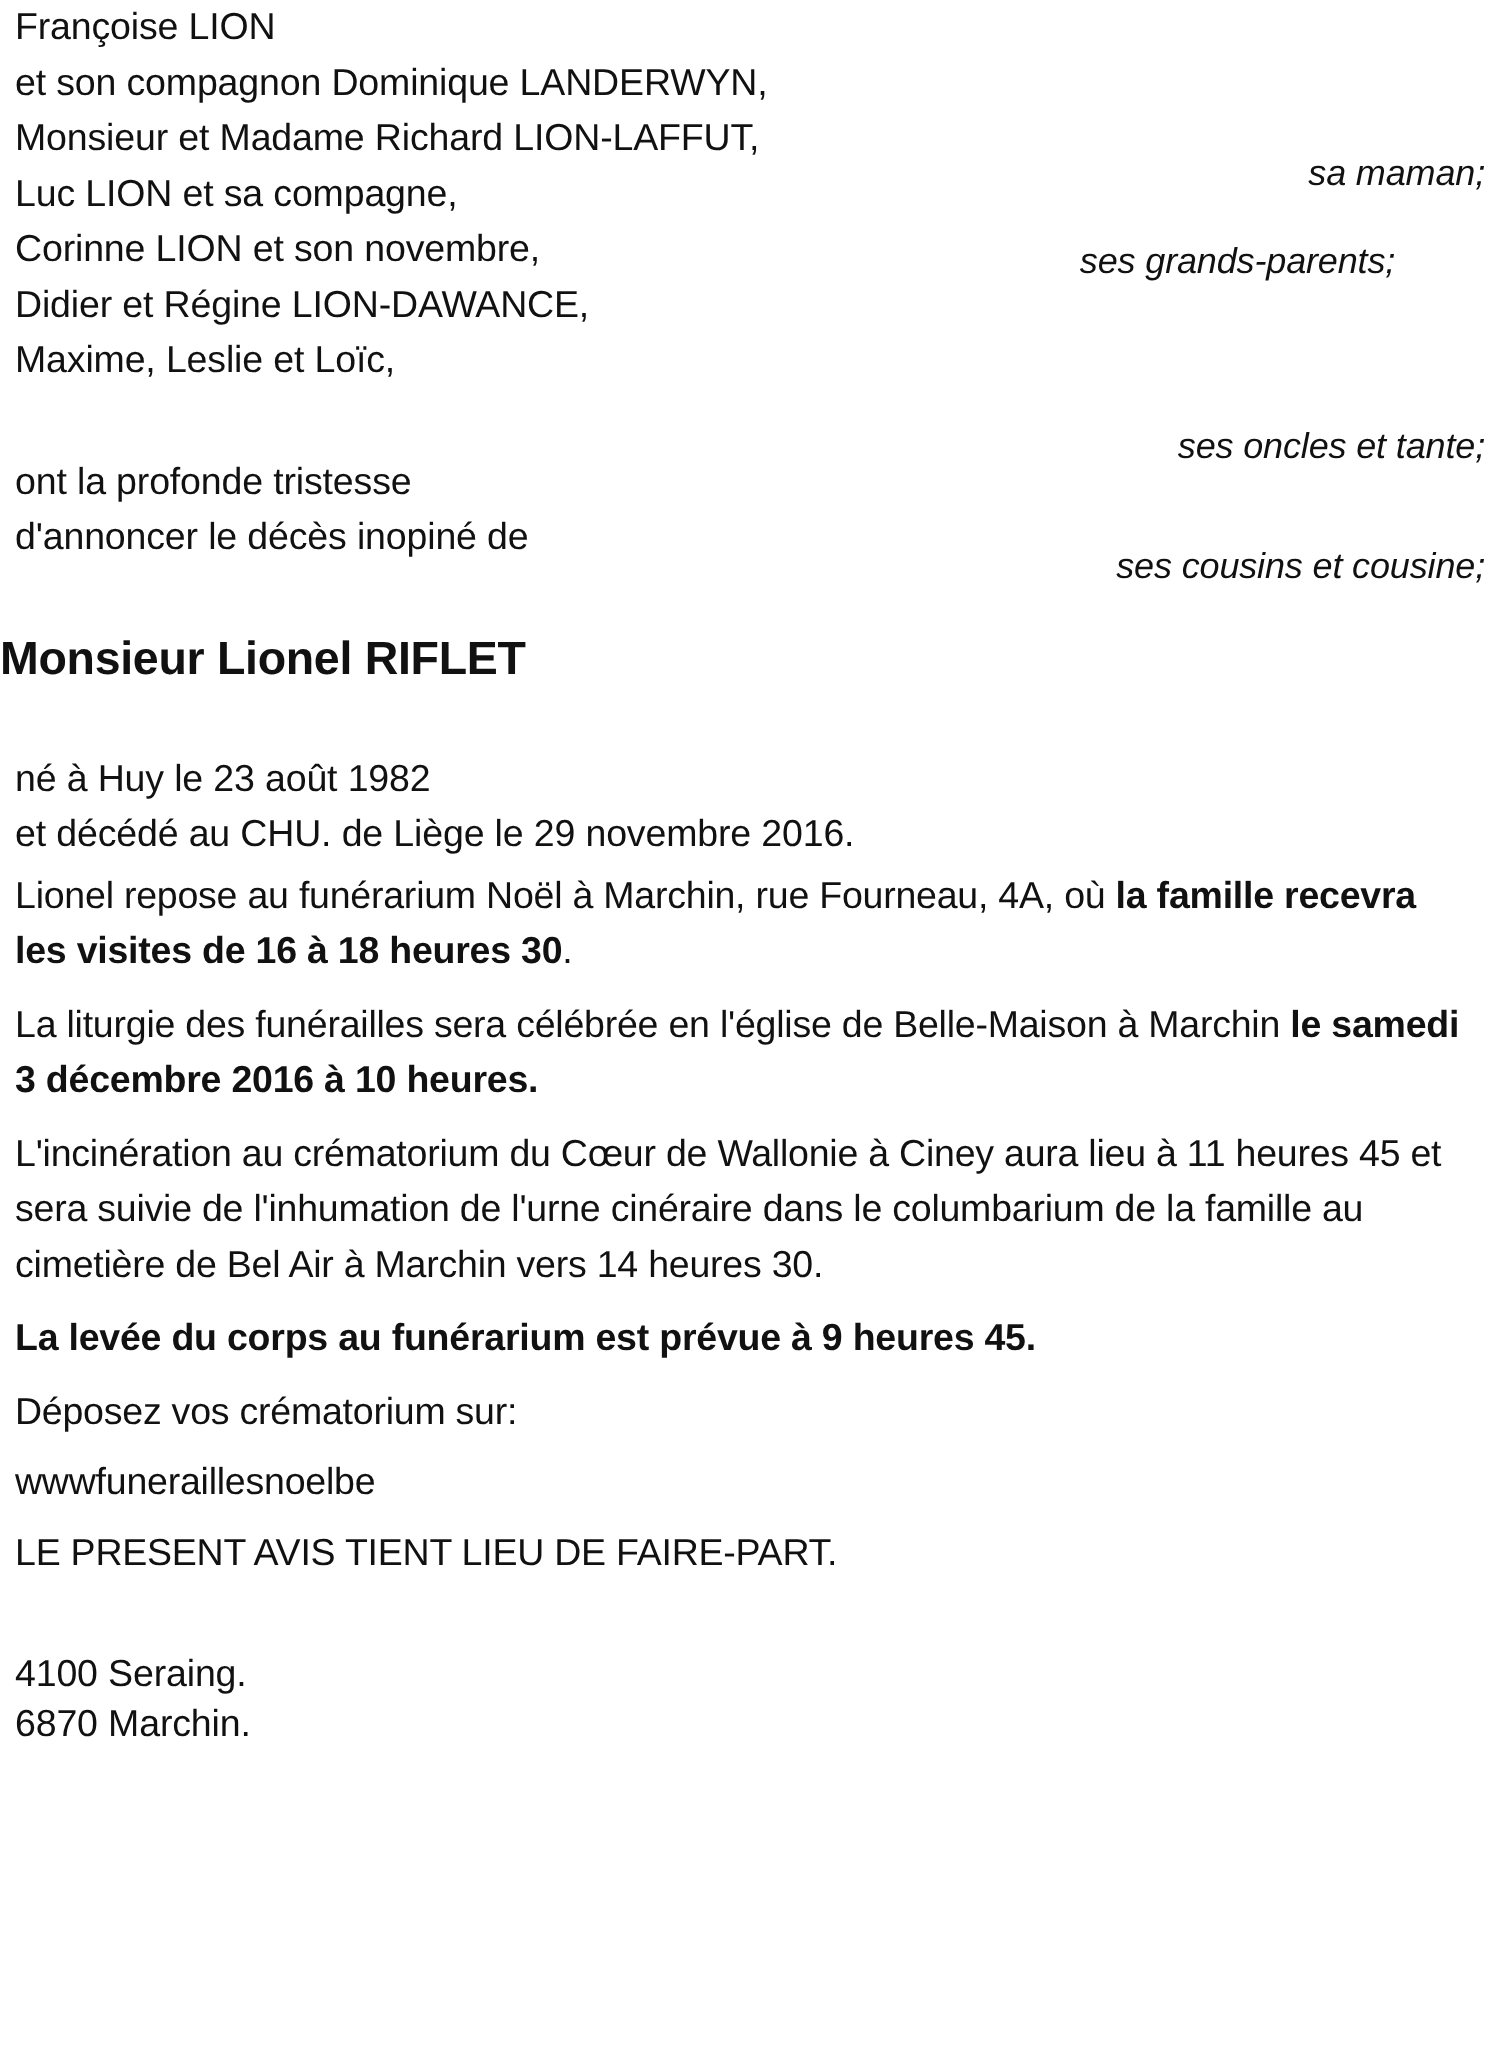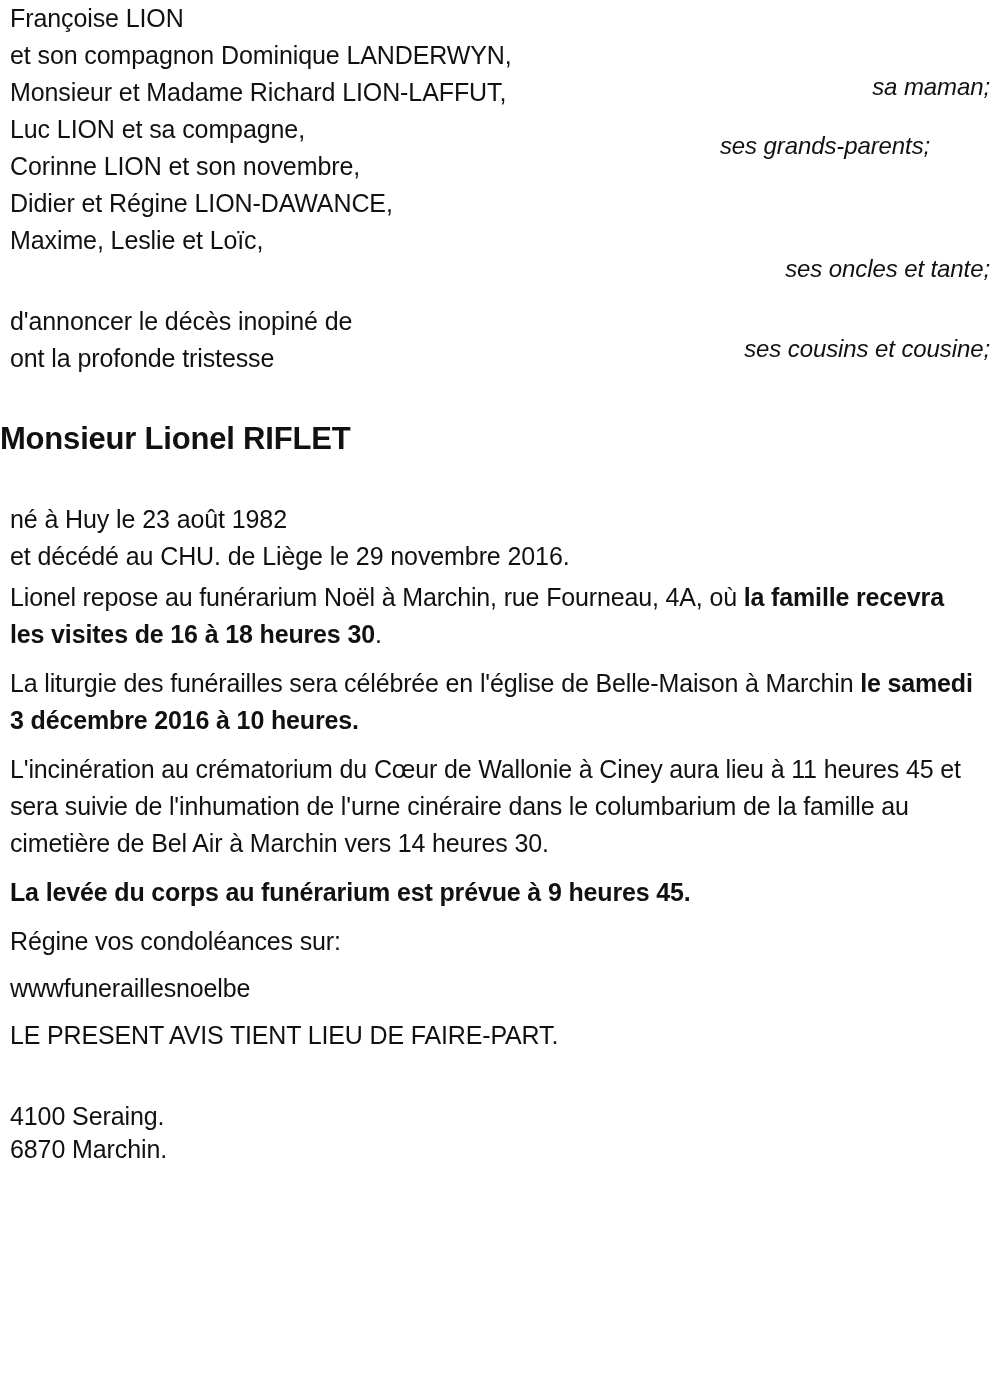--- a/index.html
+++ b/index.html
@@ -38,20 +38,21 @@
   }
   .relation {
     position: absolute;
     right: 10px;
     width: 330px;
     text-align: right;
     font-style: italic;
     font-size: 24px;
     line-height: 37px;
     letter-spacing: -0.1px;
+    margin-top: 29px;
   }
 
   
   .lead {
     margin-top: 44px;
     padding-left: 10px;
   }
   .lead .name-line { padding-left: 0; }
 
   
@@ -123,40 +124,40 @@
         <div class="name-line">Didier et Régine LION-DAWANCE,</div>
       </div>
       <div class="relation" style="top: 250px;">ses oncles et tante;</div>
       <div class="fam-group">
         <div class="name-line">Maxime, Leslie et Loïc,</div>
       </div>
       <div class="relation" style="top: 330px;">ses cousins et cousine;</div>
     </div>
 
   <div class="lead">
+      <div class="name-line">ont la profonde tristesse</div>
       <div class="name-line">d'annoncer le décès inopiné de</div>
-      <div class="name-line">ont la profonde tristesse</div>
     </div>
 
   <div class="deceased">Monsieur Lionel RIFLET</div>
 
   <div class="dates">
       <div class="name-line">né à Huy le 23 août 1982</div>
       <div class="name-line">et décédé au CHU. de Liège le 29 novembre 2016.</div>
     </div>
 
   <div class="body-block">
       <p class="para"><span>Lionel repose au funérarium Noël à Marchin, rue Fourneau, 4A, où </span><b>la famille recevra les visites de 16 à 18 heures 30</b><span>.</span></p>
       <p class="para"><span>La liturgie des funérailles sera célébrée en l'église de Belle-Maison à Marchin </span><b>le samedi 3 décembre 2016 à 10 heures.</b></p>
       <p class="para"><span>L'incinération au crématorium du Cœur de Wallonie à Ciney aura lieu à 11 heures 45 et sera suivie de l'inhumation de l'urne cinéraire dans le columbarium de la famille au cimetière de Bel Air à Marchin vers 14 heures 30.</span></p>
       <p class="para"><b>La levée du corps au funérarium est prévue à 9 heures 45.</b></p>
     </div>
 
   <div class="tail">
-      <p class="para">Régine vos condoléances sur:</p>
+      <p class="para">Déposez vos crématorium sur:</p>
       <p class="para">wwwfuneraillesnoelbe</p>
       <p class="para">LE PRESENT AVIS TIENT LIEU DE FAIRE-PART.</p>
     </div>
 
   <div class="addresses">
       <div class="addr-line">4100 Seraing.</div>
       <div class="addr-line">6870 Marchin.</div>
     </div>
 
 </div>

